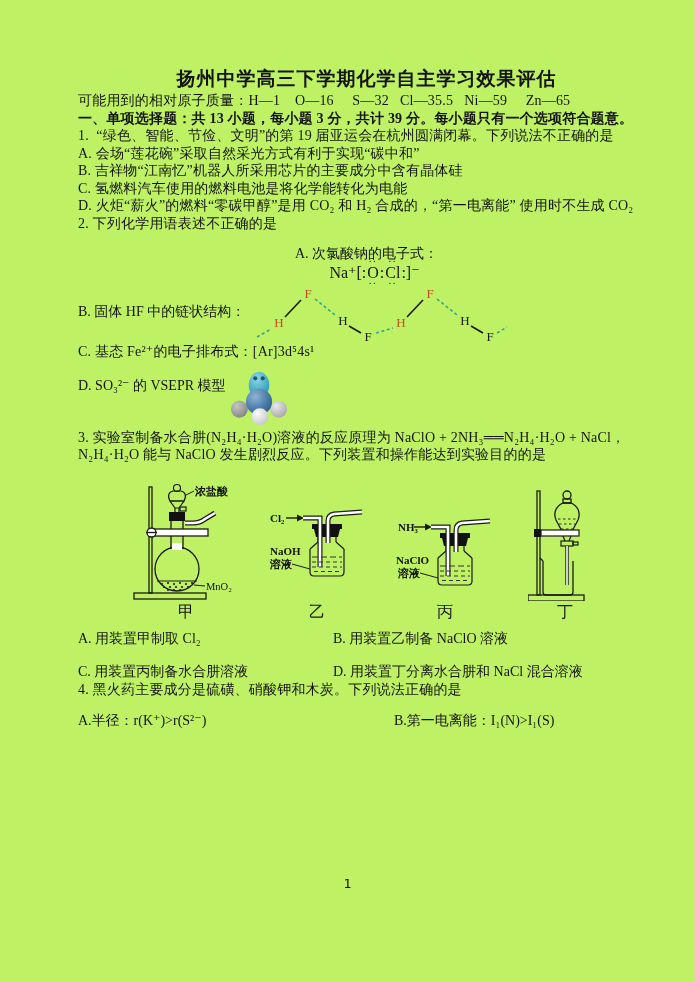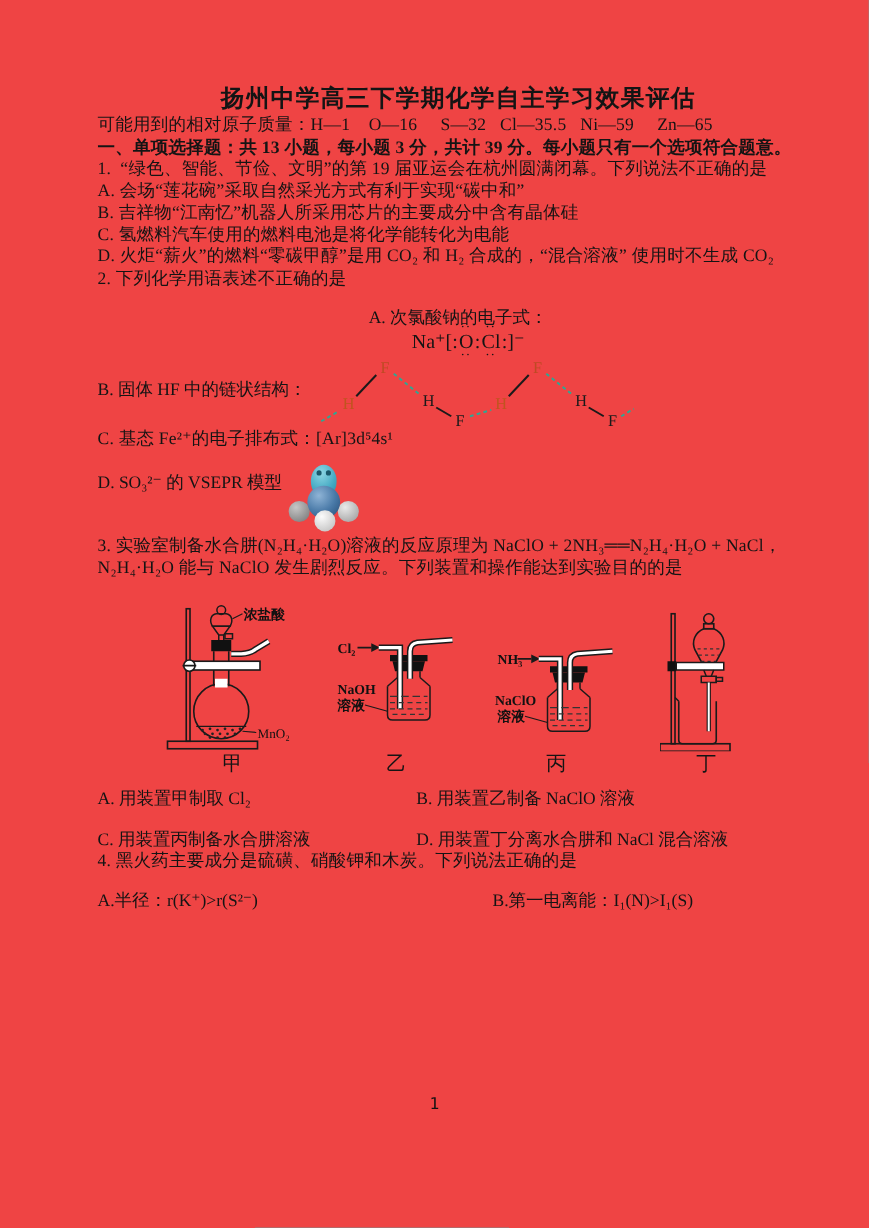--- a/index.html
+++ b/index.html
@@ -1,16 +1,16 @@
 <!DOCTYPE html>
 <html><head>
 <meta charset="utf-8">
 <style>
   html,body{margin:0;padding:0;background:#888;}
-  .page{position:relative;width:695px;height:982px;background:#ef4444;overflow:hidden;
+  .page{position:relative;width:695px;height:982px;background:#bef264;overflow:hidden;
         font-family:"Liberation Serif","DejaVu Serif",serif;color:#141414;}
   .content{position:absolute;left:78px;top:0;width:577px;}
   .title{font-size:19px;font-weight:bold;text-align:center;margin:66px 0 0 0;letter-spacing:1px;white-space:nowrap;}
   p.line{font-size:14px;margin:0;line-height:1.25;white-space:pre;letter-spacing:0.2px;}
   .bold{font-weight:bold;}
   .mt30{margin-top:30px}.mt16{margin-top:16.5px}.mt15{margin-top:15px}.mt14{margin-top:14px}
   .mt13{margin-top:13px}.mt12{margin-top:12px}.mt10{margin-top:10px}.mt8{margin-top:8px}
   .mt4{margin-top:4px}.mt2{margin-top:2px}
   .row{display:flex;align-items:center;}
   .rowtop{display:flex;align-items:flex-start;}
@@ -42,21 +42,21 @@
 
     <div class="title">扬州中学高三下学期化学自主学习效果评估</div>
 
     <p class="line mt30">可能用到的相对原子质量：H—1    O—16     S—32   Cl—35.5   Ni—59     Zn—65</p>
     <p class="line bold mt13">一、单项选择题：共 13 小题，每小题 3 分，共计 39 分。每小题只有一个选项符合题意。</p>
 
     <p class="line mt15">1.  “绿色、智能、节俭、文明”的第 19 届亚运会在杭州圆满闭幕。下列说法不正确的是</p>
     <p class="line mt16">A. 会场“莲花碗”采取自然采光方式有利于实现“碳中和”</p>
     <p class="line mt16">B. 吉祥物“江南忆”机器人所采用芯片的主要成分中含有晶体硅</p>
     <p class="line mt16">C. 氢燃料汽车使用的燃料电池是将化学能转化为电能</p>
-    <p class="line mt16">D. 火炬“薪火”的燃料“零碳甲醇”是用 CO₂ 和 H₂ 合成的，“混合溶液” 使用时不生成 CO₂</p>
+    <p class="line mt16">D. 火炬“薪火”的燃料“零碳甲醇”是用 CO₂ 和 H₂ 合成的，“第一电离能” 使用时不生成 CO₂</p>
 
     <p class="line mt12">2. 下列化学用语表述不正确的是</p>
 
     <div class="row mt13" style="height:34px;flex-direction:column;">
       <span class="line" style="font-size:14px;">A. 次氯酸钠的电子式：</span>
       <span class="efw"><span>Na⁺[:</span><span class="dg"><span class="dt">∙∙</span><span>O</span><span class="db">∙∙</span></span><span>:</span><span class="dg"><span class="dt">∙∙</span><span>Cl</span><span class="db">∙∙</span></span><span>:]⁻</span></span>
     </div>
 
     <div class="row mt2">
       <span class="line" style="font-size:14px;">B. 固体 HF 中的链状结构：</span>

